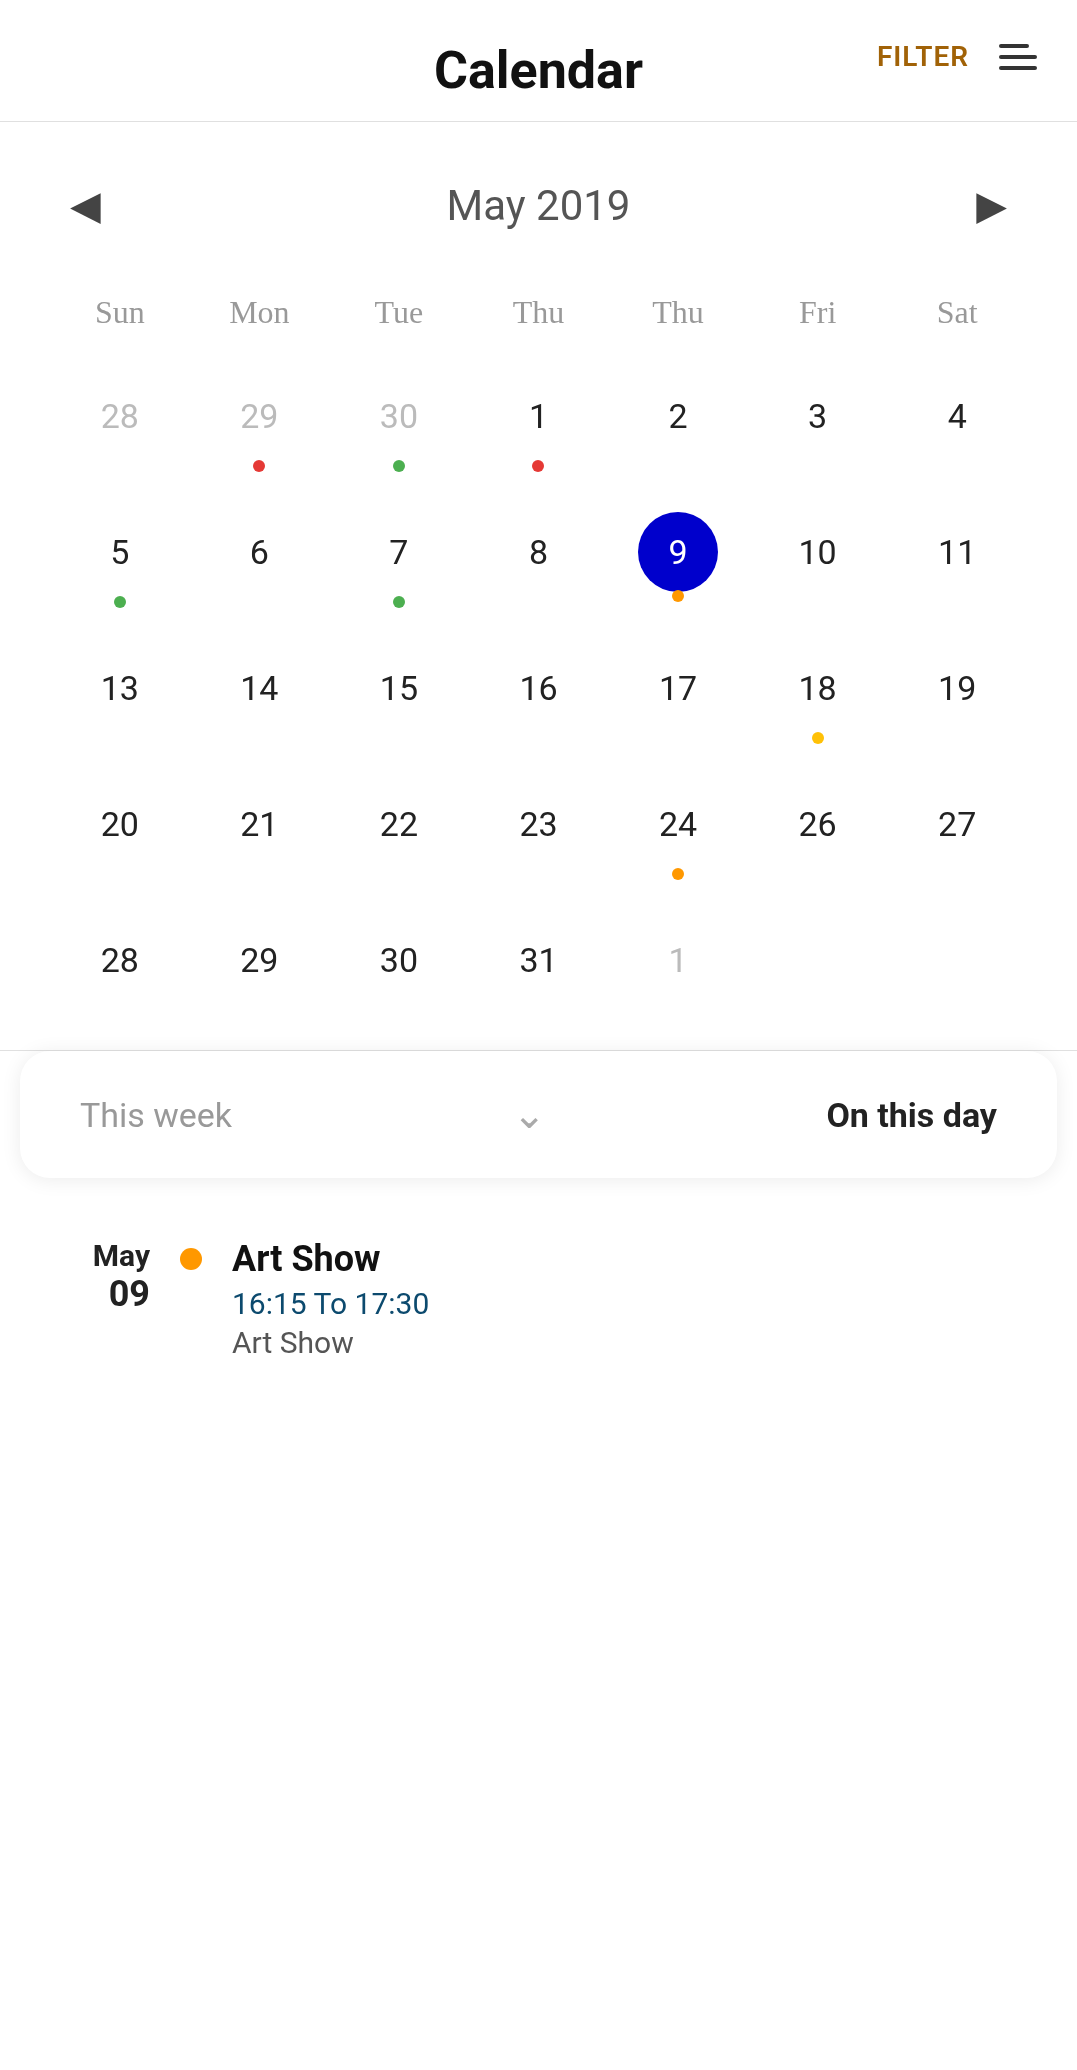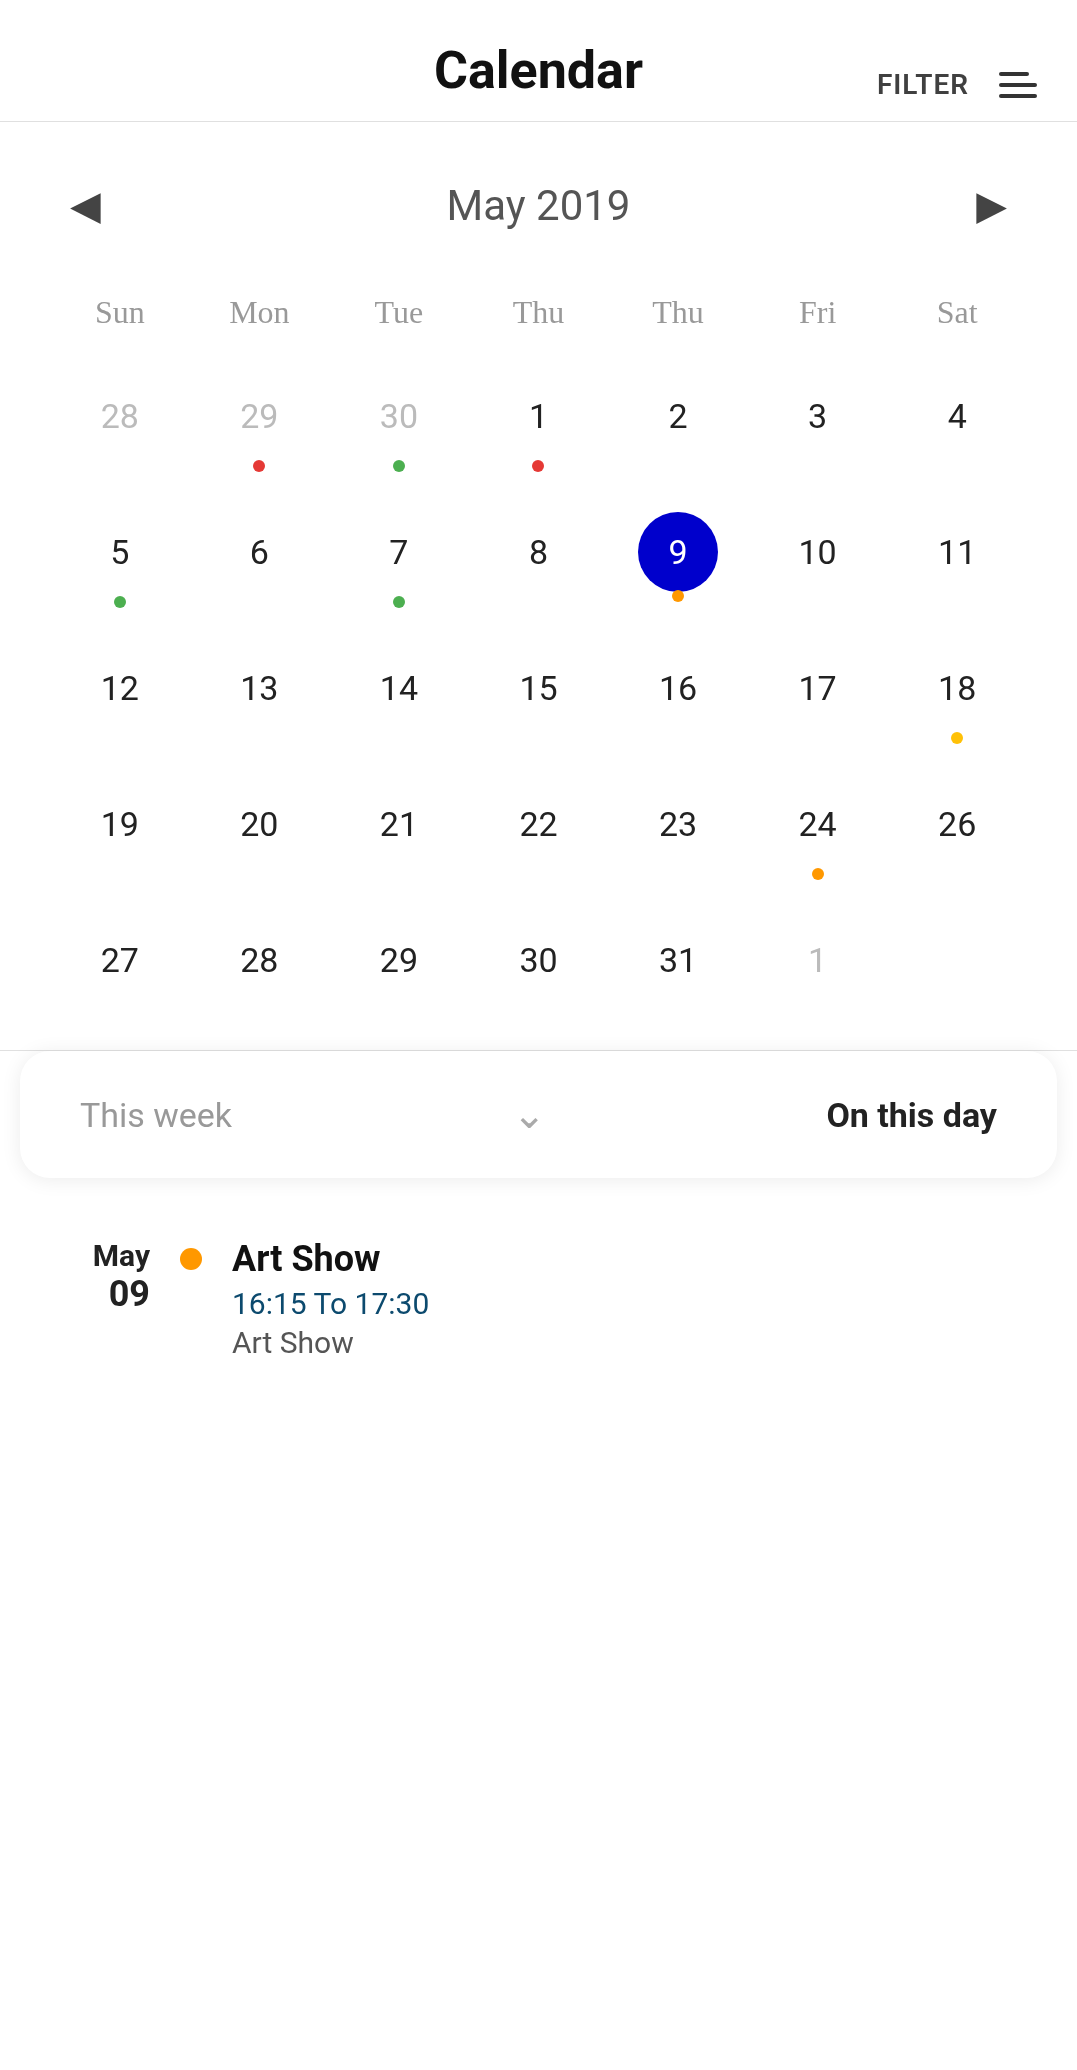--- a/index.html
+++ b/index.html
@@ -11,21 +11,21 @@
     body {
       font-family: -apple-system, BlinkMacSystemFont, 'Segoe UI', Roboto, sans-serif;
       background: #ffffff;
       width: 1077px;
       min-height: 2070px;
       overflow-x: hidden;
     }
 
     .header {
       display: flex;
-      align-items: flex-end;
+      align-items: flex-start;
       justify-content: center;
       padding: 40px 40px 20px;
       position: relative;
       border-bottom: 1px solid #e0e0e0;
     }
 
     .header-title {
       font-size: 52px;
       font-weight: 700;
       color: #111;
@@ -35,21 +35,21 @@
       position: absolute;
       right: 40px;
       display: flex;
       align-items: center;
       gap: 30px;
     }
 
     .filter-label {
       font-size: 28px;
       font-weight: 600;
-      color: #404040;
+      color: #a16207;
       letter-spacing: 1px;
     }
 
     .menu-icon {
       display: flex;
       flex-direction: column;
       gap: 7px;
       cursor: pointer;
     }
 
@@ -328,23 +328,20 @@
         <div class="day-number selected">9</div>
         <div class="dot dot-selected"></div>
       </div>
       <div class="day-cell">
         <div class="day-number">10</div>
       </div>
       <div class="day-cell">
         <div class="day-number">11</div>
       </div>
       <div class="day-cell">
-        <div class="day-number">12</div>
-      </div>
-      <div class="day-cell">
         <div class="day-number">13</div>
       </div>
       <div class="day-cell">
         <div class="day-number">14</div>
       </div>
       <div class="day-cell">
         <div class="day-number">15</div>
       </div>
       <div class="day-cell">
         <div class="day-number">16</div>

